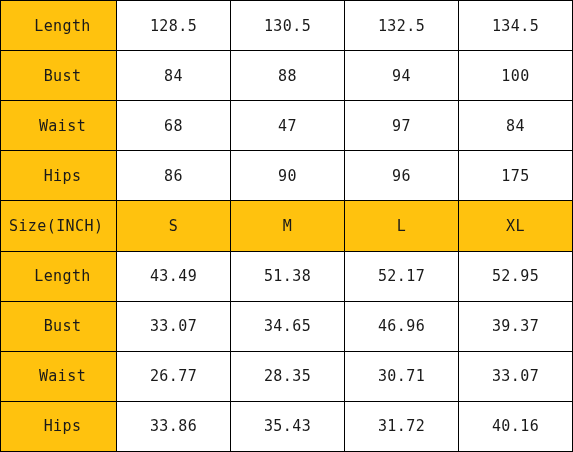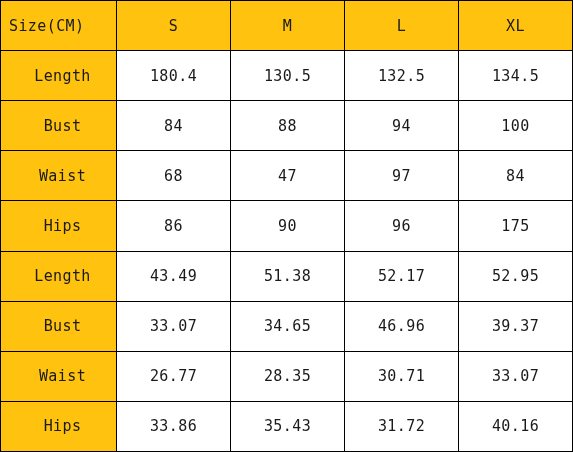--- a/index.html
+++ b/index.html
@@ -66,31 +66,24 @@
 <table id="size-chart">
   <colgroup>
     <col class="label-col">
     <col class="data-col">
     <col class="data-col">
     <col class="data-col">
     <col class="data-col">
   </colgroup>
   <tbody>
 
-    <tr class="header-row">
-      <td class="rowlabel">Size(CM)</td>
-      <td>S</td>
-      <td>M</td>
-      <td>L</td>
-      <td>XL</td>
-    </tr>
 
     <tr>
       <td class="rowlabel">Length</td>
-      <td class="value">180.4</td>
+      <td class="value">128.5</td>
       <td class="value">130.5</td>
       <td class="value">132.5</td>
       <td class="value">134.5</td>
     </tr>
 
     <tr>
       <td class="rowlabel">Bust</td>
       <td class="value">84</td>
       <td class="value">88</td>
       <td class="value">94</td>
@@ -106,20 +99,27 @@
     </tr>
 
     <tr>
       <td class="rowlabel">Hips</td>
       <td class="value">86</td>
       <td class="value">90</td>
       <td class="value">96</td>
       <td class="value">175</td>
     </tr>
 
+    <tr class="header-row">
+      <td class="rowlabel">Size(INCH)</td>
+      <td>S</td>
+      <td>M</td>
+      <td>L</td>
+      <td>XL</td>
+    </tr>
 
     <tr>
       <td class="rowlabel">Length</td>
       <td class="value">43.49</td>
       <td class="value">51.38</td>
       <td class="value">52.17</td>
       <td class="value">52.95</td>
     </tr>
 
     <tr>

